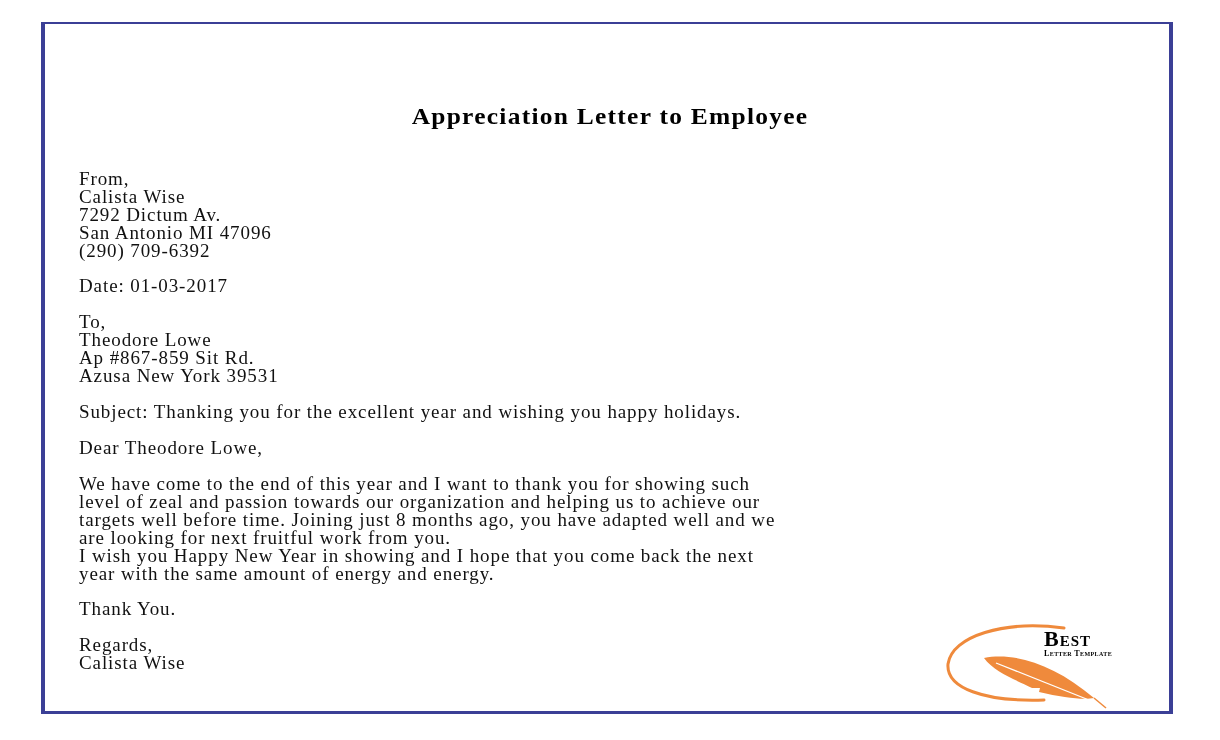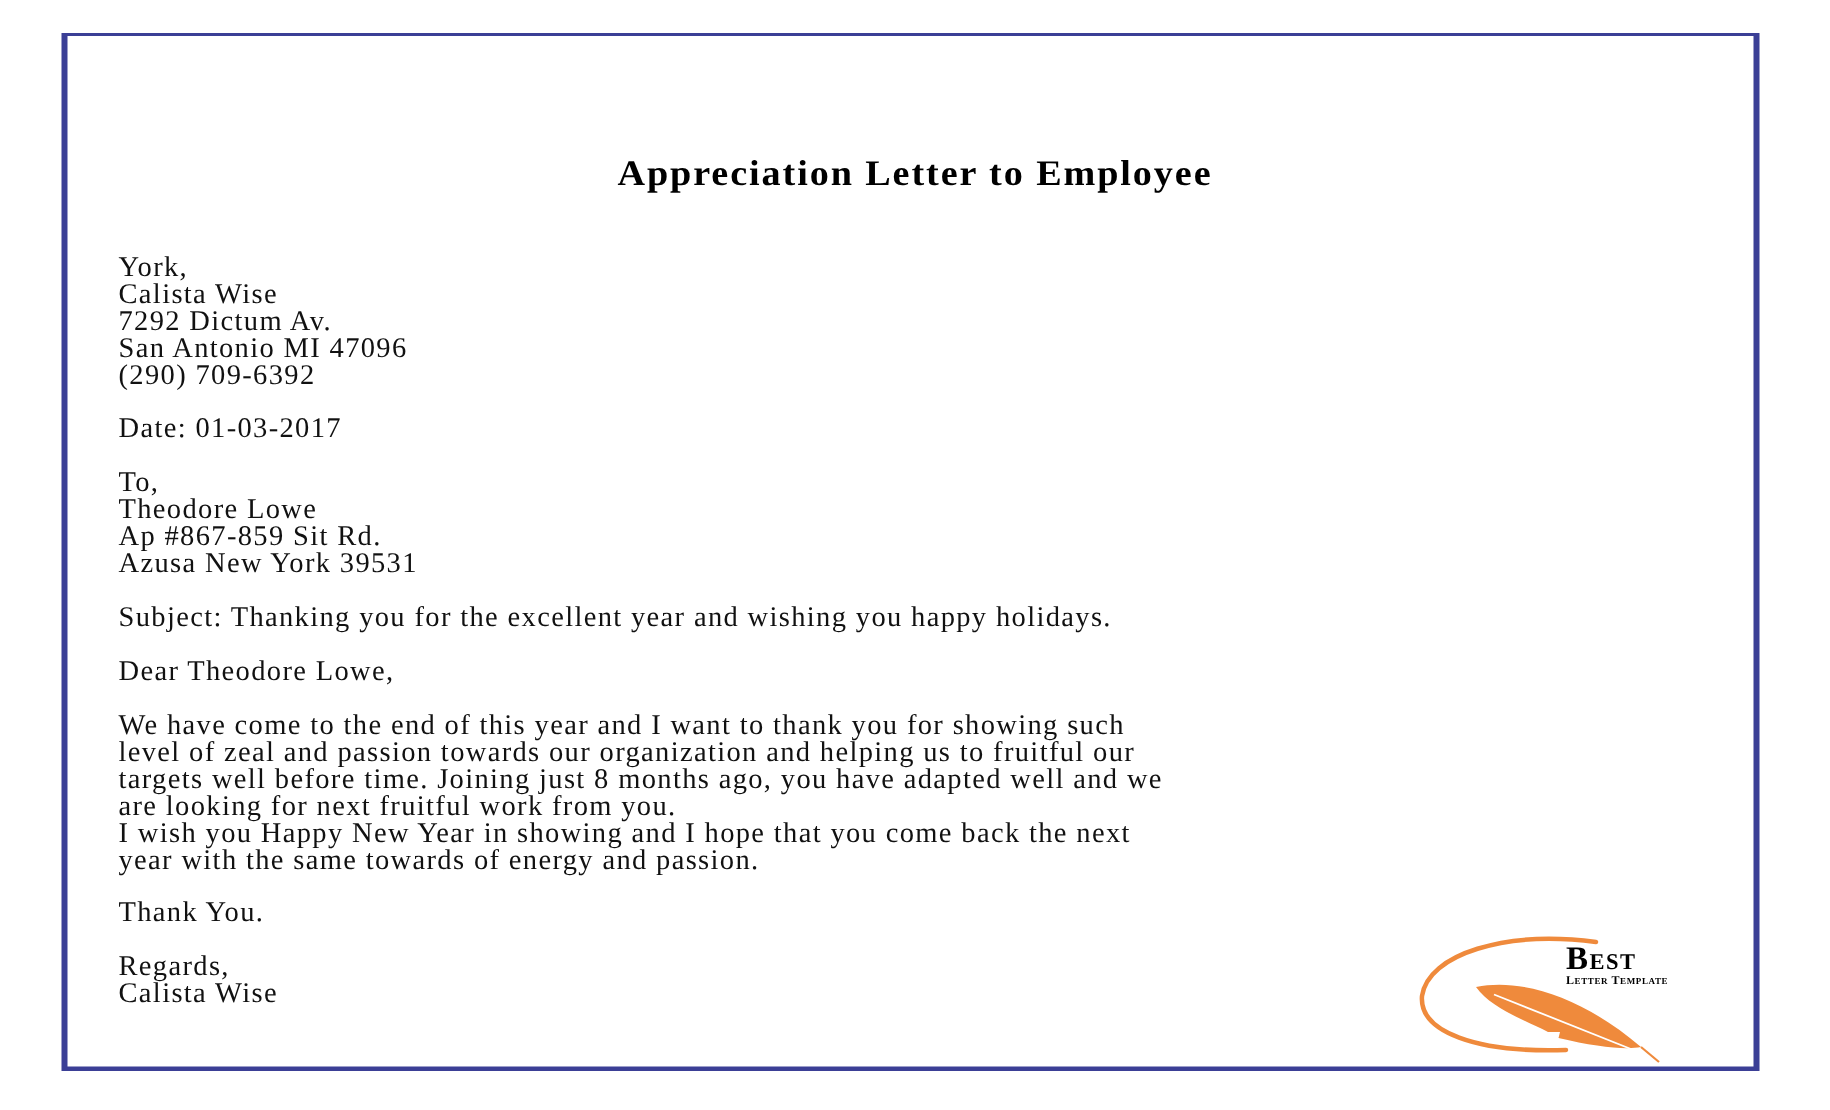--- a/index.html
+++ b/index.html
@@ -34,21 +34,21 @@
   }
 </style>
 </head>
 <body>
 
 <div class="page-frame"></div>
 
 <div class="doc-title">Appreciation Letter to Employee</div>
 
 <div>
-  <div class="line" style="top:169px">York,</div>
+  <div class="line" style="top:169px">From,</div>
   <div class="line" style="top:187px">Calista Wise</div>
   <div class="line" style="top:205px">7292 Dictum Av.</div>
   <div class="line" style="top:223px">San Antonio MI 47096</div>
   <div class="line" style="top:241px">(290) 709-6392</div>
 </div>
 
 <div class="line" style="top:276px">Date: 01-03-2017</div>
 
 <div>
   <div class="line" style="top:312px">To,</div>
@@ -56,25 +56,25 @@
   <div class="line" style="top:348px">Ap #867-859 Sit Rd.</div>
   <div class="line" style="top:366px">Azusa New York 39531</div>
 </div>
 
 <div class="line" style="top:402px">Subject: Thanking you for the excellent year and wishing you happy holidays.</div>
 
 <div class="line" style="top:438px">Dear Theodore Lowe,</div>
 
 <div>
   <div class="line" style="top:474px">We have come to the end of this year and I want to thank you for showing such</div>
-  <div class="line" style="top:492px">level of zeal and passion towards our organization and helping us to fruitful our</div>
+  <div class="line" style="top:492px">level of zeal and passion towards our organization and helping us to achieve our</div>
   <div class="line" style="top:510px">targets well before time. Joining just 8 months ago, you have adapted well and we</div>
   <div class="line" style="top:528px">are looking for next fruitful work from you.</div>
   <div class="line" style="top:546px">I wish you Happy New Year in showing and I hope that you come back the next</div>
-  <div class="line" style="top:564px">year with the same towards of energy and passion.</div>
+  <div class="line" style="top:564px">year with the same amount of energy and energy.</div>
 </div>
 
 <div class="line" style="top:599px">Thank You.</div>
 <div class="line" style="top:635px">Regards,</div>
 <div class="line" style="top:653px">Calista Wise</div>
 
 <div class="logo">
   <svg width="222" height="92" viewBox="0 0 222 92">
     <path d="M120 10 C60 2, 8 18, 4 46 C2 70, 40 84, 100 82" fill="none" stroke="#ef8a3c" stroke-width="3" stroke-linecap="round"></path>
     <path d="M40 40 C70 34, 110 46, 150 80 C140 82, 120 80, 95 74 L96 70 L88 70 C72 62, 50 54, 40 40 Z" fill="#ef8a3c"></path>

